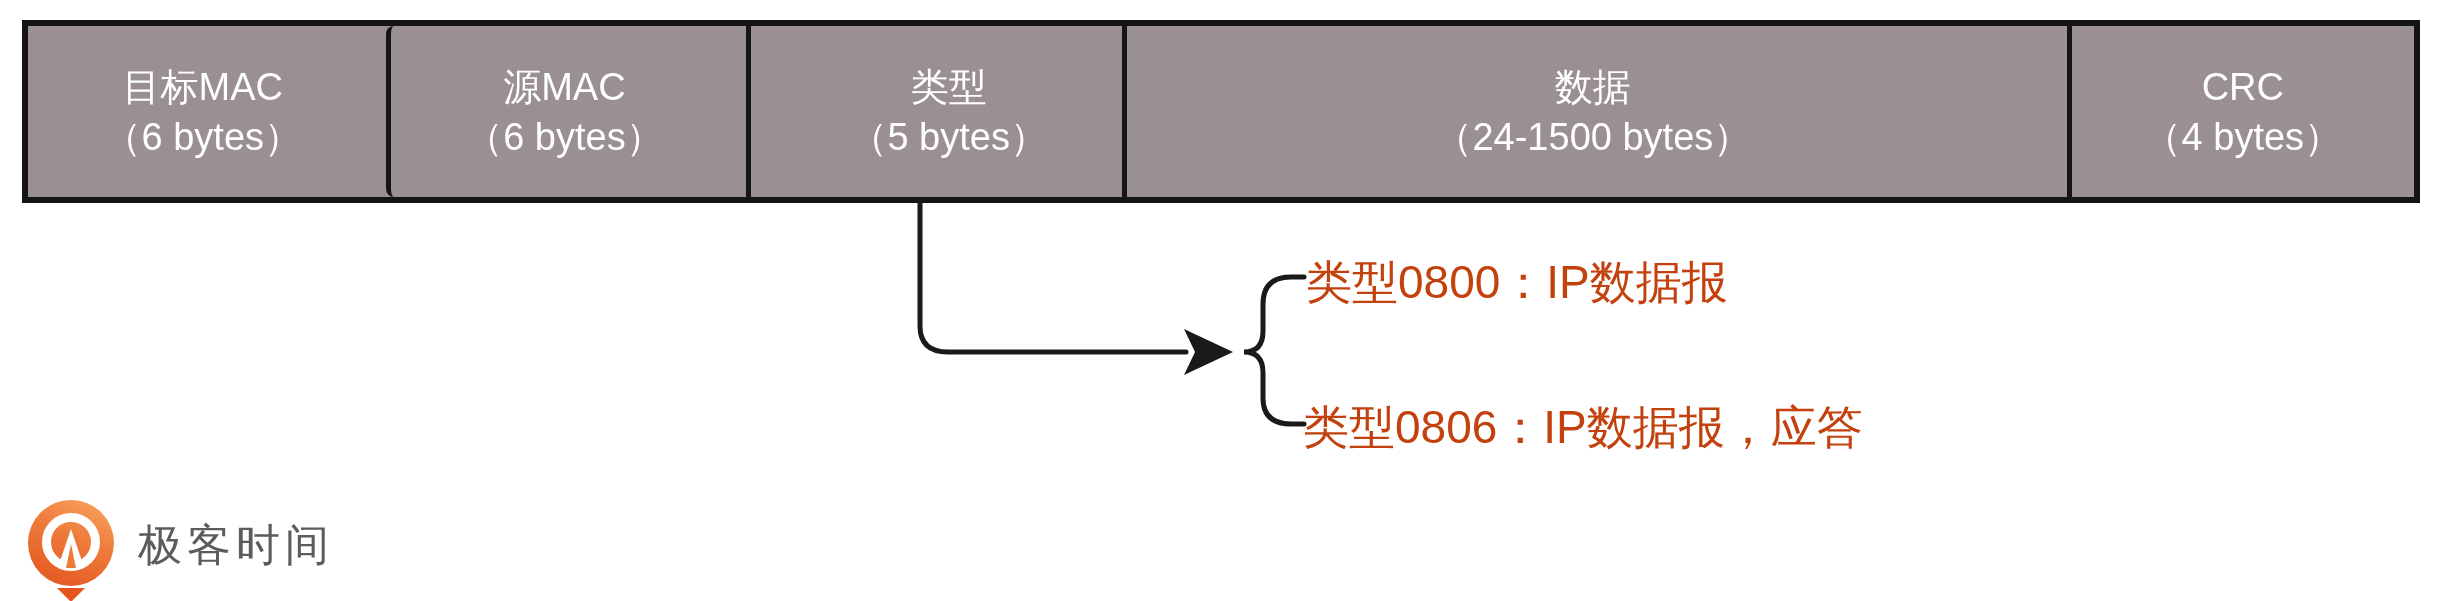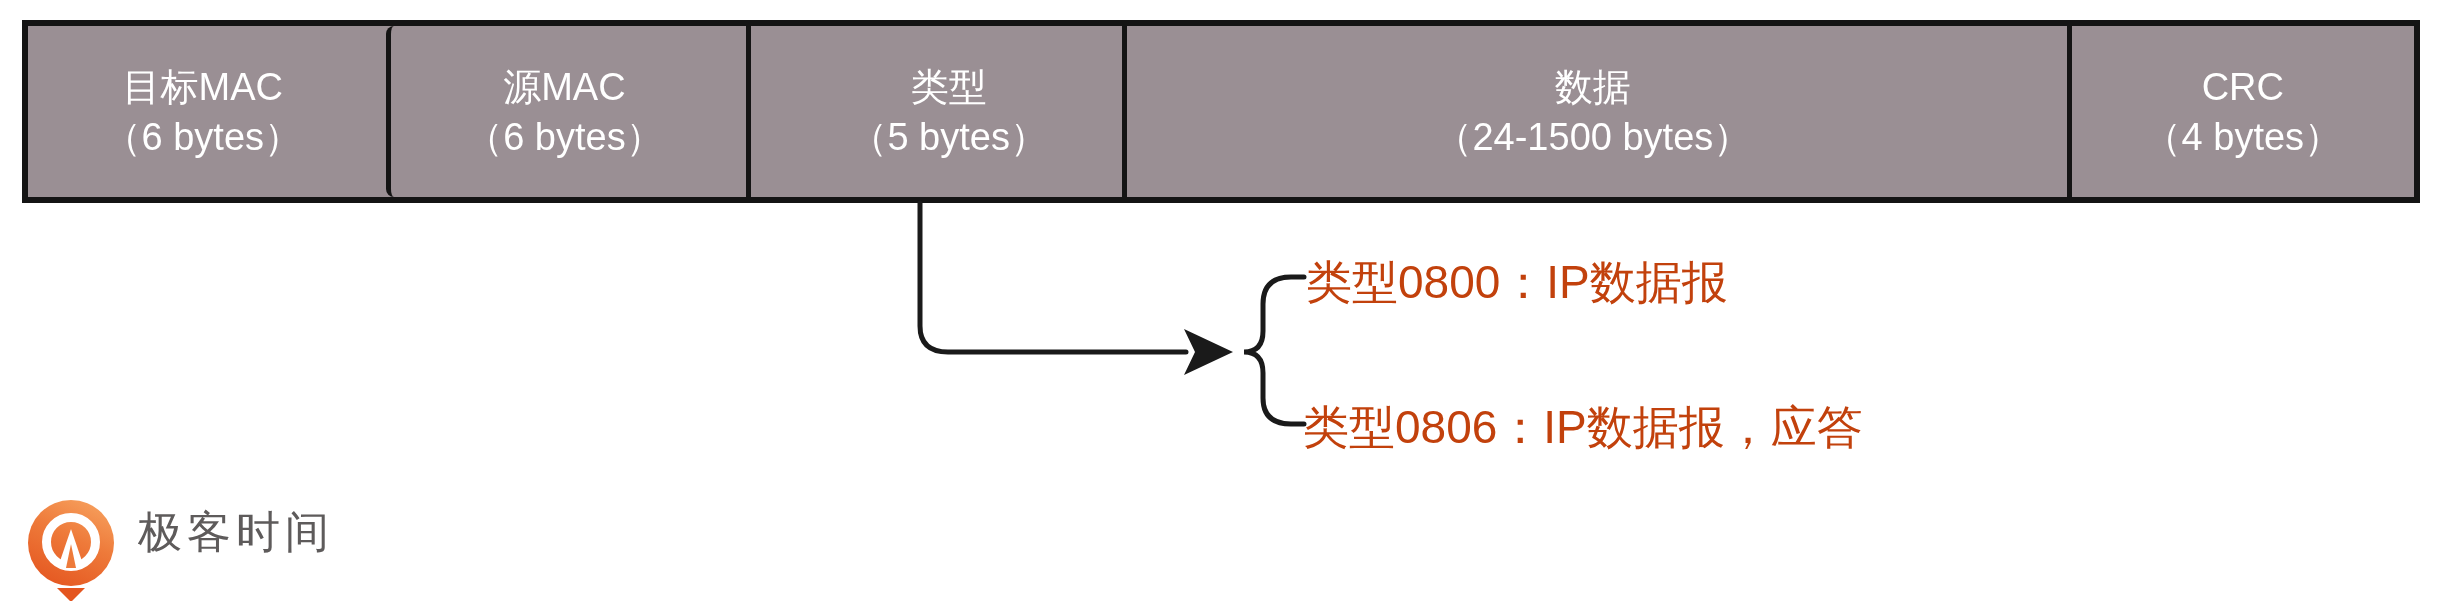--- a/index.html
+++ b/index.html
@@ -117,21 +117,21 @@
   .logo-tail {
     position: absolute;
     left: 29px; top: 88px;
     width: 0; height: 0;
     border-top: 14px solid #E4551F;
     border-left: 14px solid transparent;
     border-right: 14px solid transparent;
   }
   .logo-text {
     margin-left: 6px;
-    margin-top: 8px;
+    margin-top: 21px;
     font-size: 44px;
     line-height: 48px;
     letter-spacing: 5px;
     font-weight: 500;
     color: #5E5B5B;
     white-space: nowrap;
   }
 </style>
 </head>
 <body>

